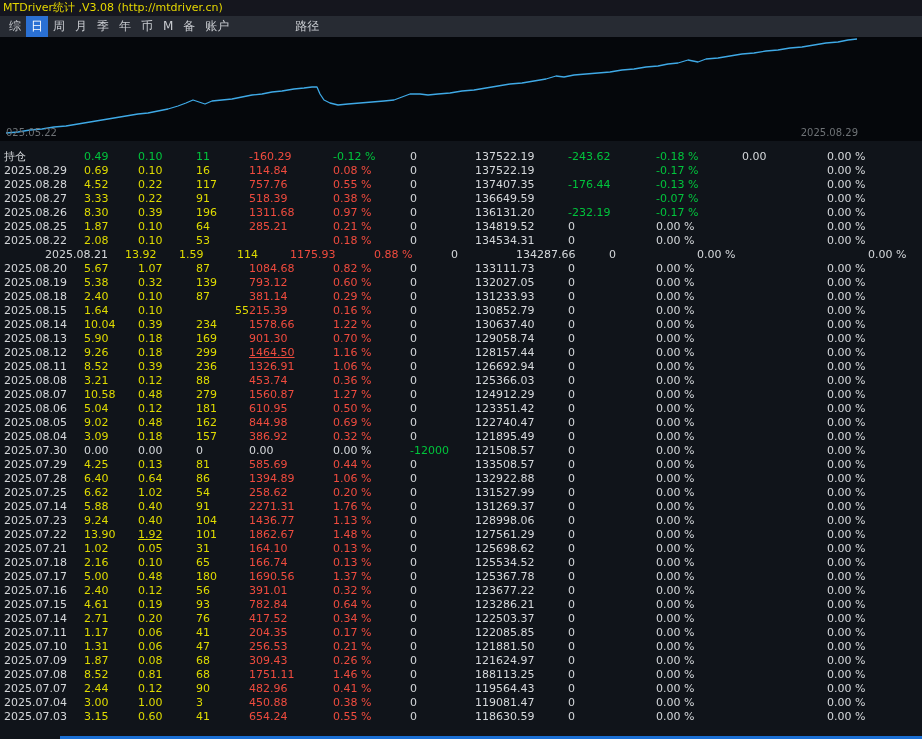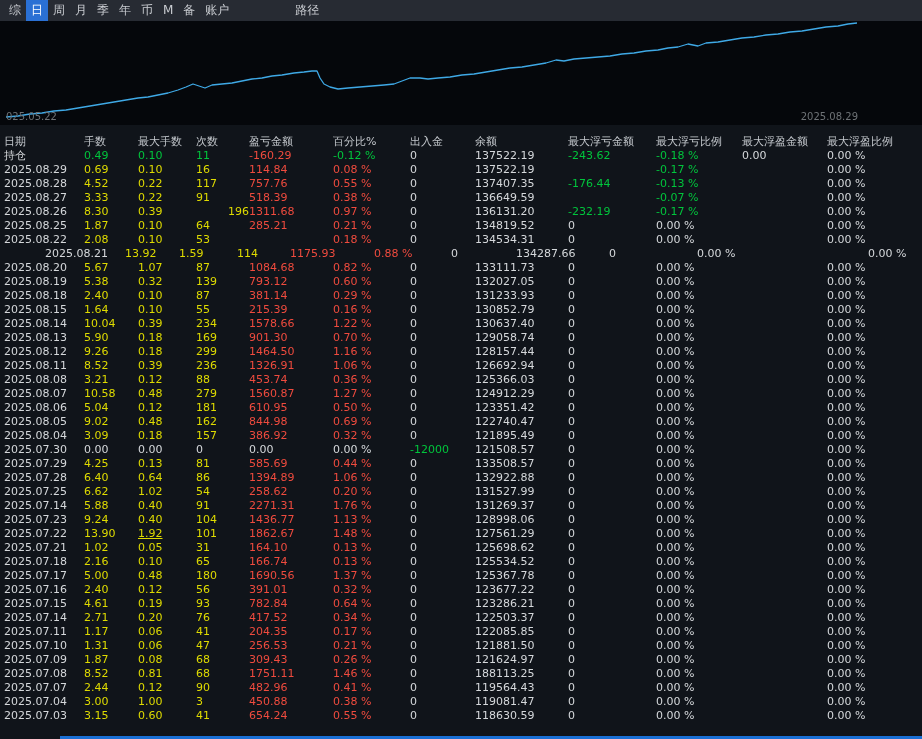--- a/index.html
+++ b/index.html
@@ -33,20 +33,23 @@
   .c-g { color:#00c53c; }
 
   .hscroll { position:absolute; left:0; bottom:0; width:922px; height:3px; background:#10141a; }
   .hscroll .thumb { position:absolute; left:60px; right:0; top:0; height:3px; background:#1a6fd4; }
 </style>
 </head>
 <body>
 
 <div class="app">
 
+  <div class="titlebar">
+    <span>MTDriver统计 ,V3.08 (http://mtdriver.cn)</span>
+  </div>
 
   <div class="tabbar">
     <span id="tabs" style="display:flex">
         <span class="tab">综</span>
         <span class="tab active">日</span>
         <span class="tab">周</span>
         <span class="tab">月</span>
         <span class="tab">季</span>
         <span class="tab">年</span>
         <span class="tab">币</span>
@@ -59,34 +62,20 @@
 
   <div class="chart">
     <svg id="chart-svg" viewBox="0 0 922 104" preserveAspectRatio="none">
         <polyline points="6,96 18,95 30,93 42,92 54,90 66,89 78,87 90,85 102,83 114,81 126,79 138,77 148,76 158,74 168,72 178,69 186,66 193,63 199,65 205,67 212,64 222,63 232,62 242,60 252,58 262,57 272,55 282,54 294,52 304,51 312,50 317,50 320,57 324,63 330,66 338,68 348,67 360,66 372,65 384,64 394,63 402,60 410,57 420,57 428,58 438,57 450,56 462,54 474,53 486,51 498,49 510,47 522,46 534,44 546,42 556,39 564,40 574,38 586,37 598,36 610,35 622,33 634,32 646,30 658,29 668,27 678,26 688,23 698,25 706,22 718,21 730,19 742,17 754,16 766,14 778,13 790,11 802,10 814,8 826,6 838,5 848,3 857,2" fill="none" stroke="#3fa9e6" stroke-width="1.3" stroke-linejoin="round"></polyline>
       </svg>
     <span class="chart-label left">025.05.22</span>
     <span class="chart-label right">2025.08.29</span>
   </div>
 
   <div class="table">
-    <div class="thead" id="thead">
-        <div class="cell hcell" style="width: 80px;">日期</div>
-        <div class="cell hcell" style="width: 54px;">手数</div>
-        <div class="cell hcell" style="width: 58px;">最大手数</div>
-        <div class="cell hcell" style="width: 53px;">次数</div>
-        <div class="cell hcell" style="width: 84px;">盈亏金额</div>
-        <div class="cell hcell" style="width: 77px;">百分比%</div>
-        <div class="cell hcell" style="width: 65px;">出入金</div>
-        <div class="cell hcell" style="width: 93px;">余额</div>
-        <div class="cell hcell" style="width: 88px;">最大浮亏金额</div>
-        <div class="cell hcell" style="width: 86px;">最大浮亏比例</div>
-        <div class="cell hcell" style="width: 85px;">最大浮盈金额</div>
-        <div class="cell hcell" style="width: 90px;">最大浮盈比例</div>
-      </div>
     <div id="tbody">
         <div class="row">
           <div class="cell c-w" style="width: 80px;">持仓</div>
           <div class="cell c-g" style="width: 54px;">0.49</div>
           <div class="cell c-g" style="width: 58px;">0.10</div>
           <div class="cell c-g" style="width: 53px;">11</div>
           <div class="cell c-r" style="width: 84px;">-160.29</div>
           <div class="cell c-g" style="width: 77px;">-0.12 %</div>
           <div class="cell c-w" style="width: 65px;">0</div>
           <div class="cell c-w" style="width: 93px;">137522.19</div>
@@ -134,21 +123,21 @@
           <div class="cell c-w" style="width: 93px;">136649.59</div>
           <div class="cell c-g" style="width: 88px;"></div>
           <div class="cell c-g" style="width: 86px;">-0.07 %</div>
           <div class="cell c-w" style="width: 85px;"></div>
           <div class="cell c-w" style="width: 90px;">0.00 %</div>
         </div>
         <div class="row">
           <div class="cell c-w" style="width: 80px;">2025.08.26</div>
           <div class="cell c-y" style="width: 54px;">8.30</div>
           <div class="cell c-y" style="width: 58px;">0.39</div>
-          <div class="cell c-y" style="width: 53px; text-align: right;">196</div>
+          <div class="cell c-y" style="width: 53px;">196</div>
           <div class="cell c-r" style="width: 84px;">1311.68</div>
           <div class="cell c-r" style="width: 77px;">0.97 %</div>
           <div class="cell c-w" style="width: 65px;">0</div>
           <div class="cell c-w" style="width: 93px;">136131.20</div>
           <div class="cell c-g" style="width: 88px;">-232.19</div>
           <div class="cell c-g" style="width: 86px;">-0.17 %</div>
           <div class="cell c-w" style="width: 85px;"></div>
           <div class="cell c-w" style="width: 90px;">0.00 %</div>
         </div>
         <div class="row">
@@ -232,21 +221,21 @@
           <div class="cell c-w" style="width: 93px;">131233.93</div>
           <div class="cell c-w" style="width: 88px;">0</div>
           <div class="cell c-w" style="width: 86px;">0.00 %</div>
           <div class="cell c-w" style="width: 85px;"></div>
           <div class="cell c-w" style="width: 90px;">0.00 %</div>
         </div>
         <div class="row">
           <div class="cell c-w" style="width: 80px;">2025.08.15</div>
           <div class="cell c-y" style="width: 54px;">1.64</div>
           <div class="cell c-y" style="width: 58px;">0.10</div>
-          <div class="cell c-y" style="width: 53px;">55</div>
+          <div class="cell c-y" style="width: 53px; text-align: right;">55</div>
           <div class="cell c-r" style="width: 84px;">215.39</div>
           <div class="cell c-r" style="width: 77px;">0.16 %</div>
           <div class="cell c-w" style="width: 65px;">0</div>
           <div class="cell c-w" style="width: 93px;">130852.79</div>
           <div class="cell c-w" style="width: 88px;">0</div>
           <div class="cell c-w" style="width: 86px;">0.00 %</div>
           <div class="cell c-w" style="width: 85px;"></div>
           <div class="cell c-w" style="width: 90px;">0.00 %</div>
         </div>
         <div class="row">
@@ -275,21 +264,21 @@
           <div class="cell c-w" style="width: 88px;">0</div>
           <div class="cell c-w" style="width: 86px;">0.00 %</div>
           <div class="cell c-w" style="width: 85px;"></div>
           <div class="cell c-w" style="width: 90px;">0.00 %</div>
         </div>
         <div class="row">
           <div class="cell c-w" style="width: 80px;">2025.08.12</div>
           <div class="cell c-y" style="width: 54px;">9.26</div>
           <div class="cell c-y" style="width: 58px;">0.18</div>
           <div class="cell c-y" style="width: 53px;">299</div>
-          <div class="cell c-r" style="width: 84px;">1464.50</div>
+          <div class="cell c-r" style="width: 84px; text-decoration: underline;">1464.50</div>
           <div class="cell c-r" style="width: 77px;">1.16 %</div>
           <div class="cell c-w" style="width: 65px;">0</div>
           <div class="cell c-w" style="width: 93px;">128157.44</div>
           <div class="cell c-w" style="width: 88px;">0</div>
           <div class="cell c-w" style="width: 86px;">0.00 %</div>
           <div class="cell c-w" style="width: 85px;"></div>
           <div class="cell c-w" style="width: 90px;">0.00 %</div>
         </div>
         <div class="row">
           <div class="cell c-w" style="width: 80px;">2025.08.11</div>

